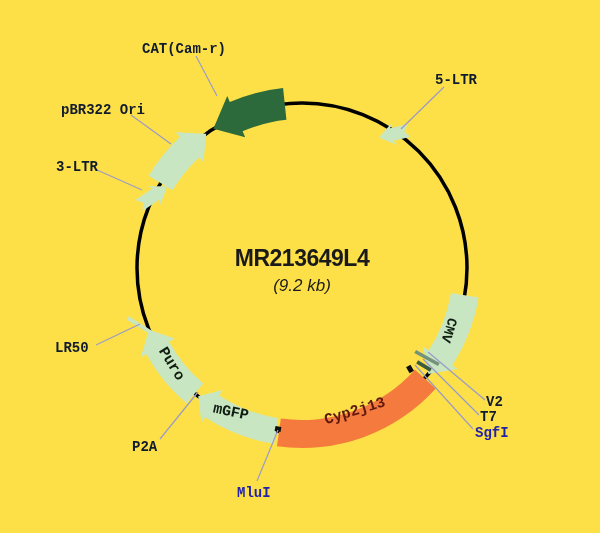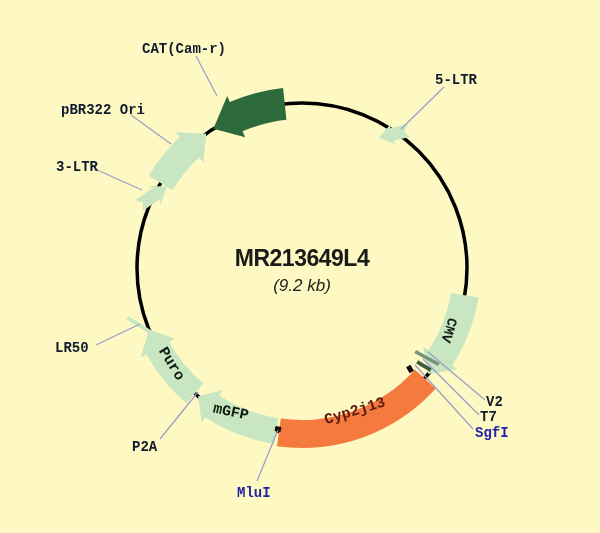--- a/index.html
+++ b/index.html
@@ -1,16 +1,16 @@
 <!DOCTYPE html>
 <html><head>
 <meta charset="utf-8">
 <style>
   html,body{margin:0;padding:0;background:#ffffff;}
-  #stage{position:relative;width:600px;height:533px;background:#fef9c3;overflow:hidden;
+  #stage{position:relative;width:600px;height:533px;background:#fde047;overflow:hidden;
          font-family:"Liberation Sans",sans-serif;}
   svg text{user-select:none;}
   .map-label{font-family:"Liberation Mono","DejaVu Sans Mono",monospace;font-weight:bold;font-size:14px;}
   .band-label{font-family:"Liberation Mono","DejaVu Sans Mono",monospace;font-weight:bold;}
   .title-text{font-family:"Liberation Sans",sans-serif;font-weight:bold;font-size:23px;letter-spacing:-0.5px;}
   .subtitle-text{font-family:"Liberation Sans",sans-serif;font-style:italic;font-size:17px;}
 </style>
 </head>
 <body>
 

